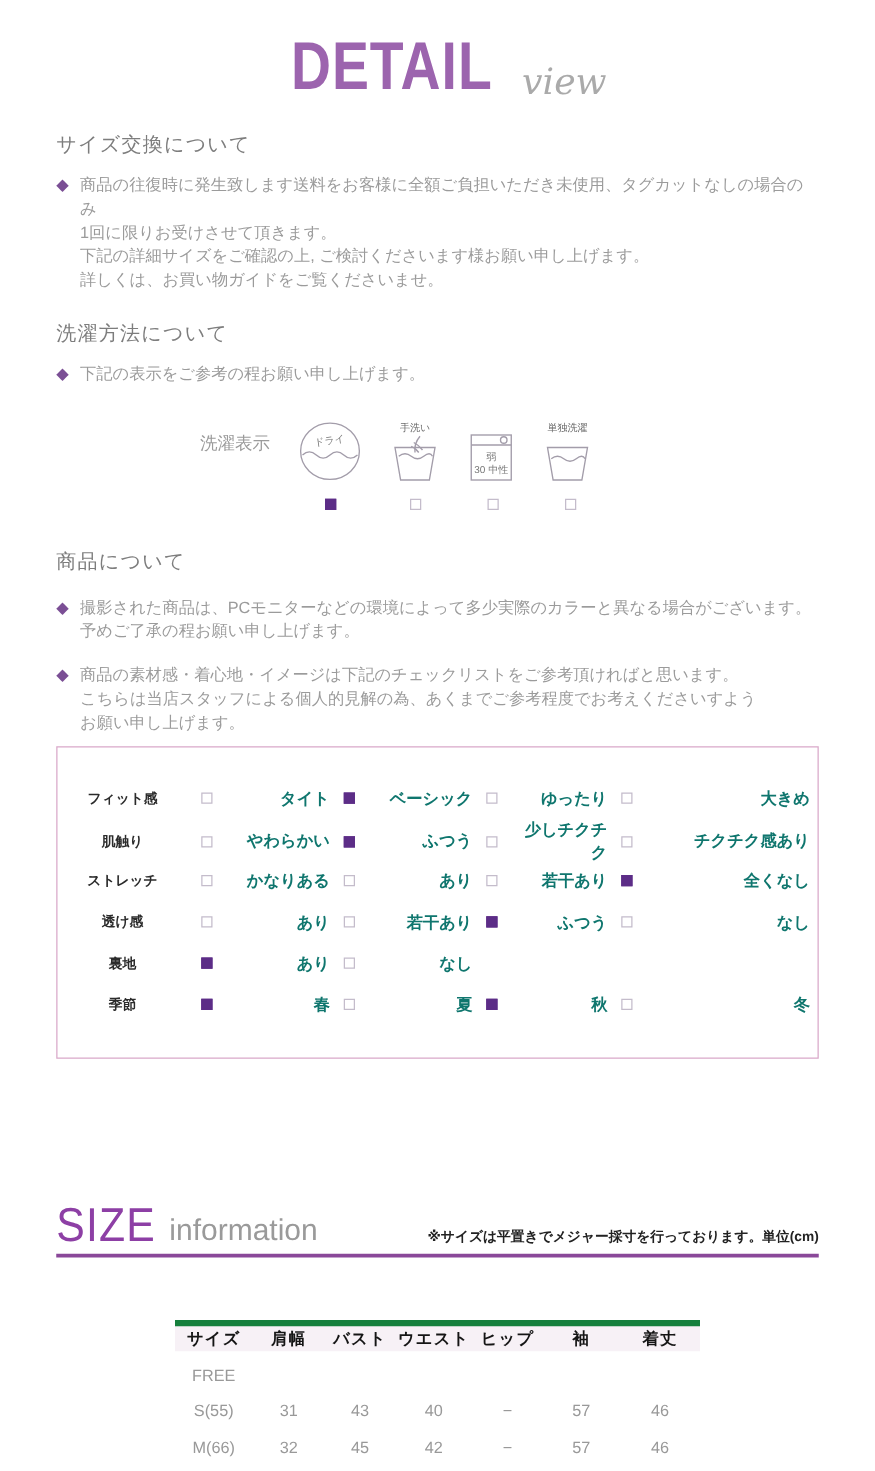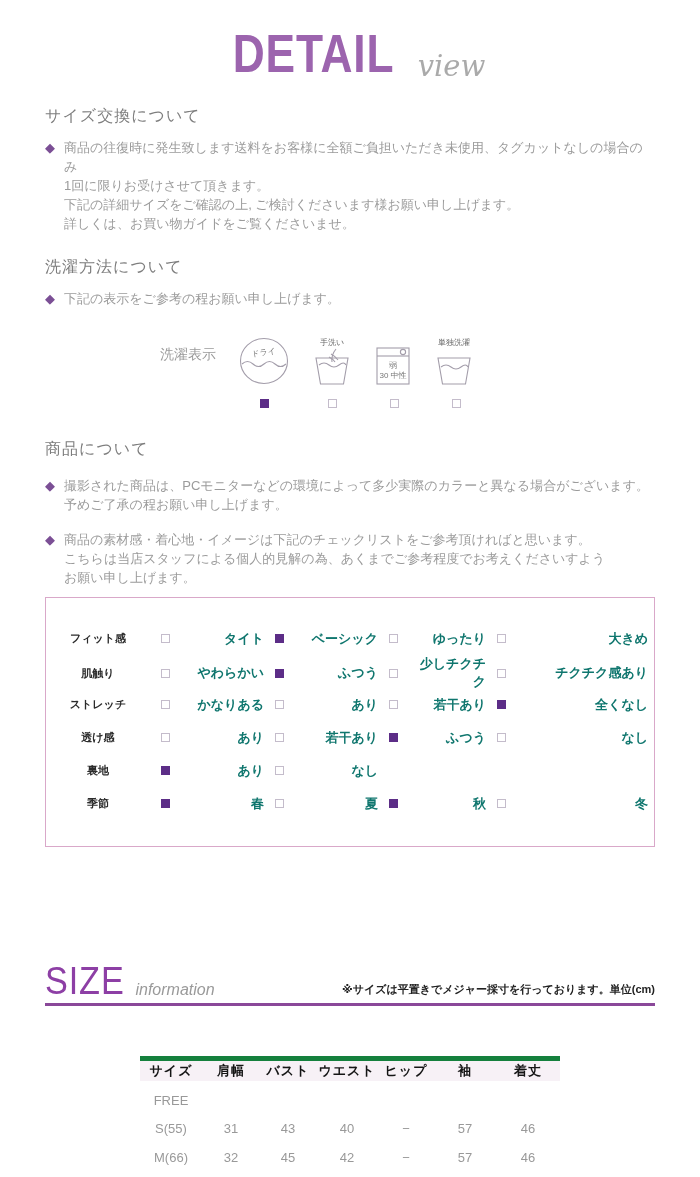--- a/index.html
+++ b/index.html
@@ -37,21 +37,21 @@
   
   .checklist { border:1px solid #d9a8c9; margin-top:10px; padding:24px 0 26px 0; }
   .cl-row { display:grid; grid-template-columns:104px 30px 84px 30px 84px 30px 78px 30px 132px; align-items:center; height:33px; }
   .cl-label { text-align:center; font-size:11px; font-weight:700; color:#2b2b2b; }
   .cl-opt { text-align:right; font-size:13px; font-weight:700; color:#0f766e; }
   .cl-row .cb { justify-self:center; }
 
   
   .size-header { display:flex; align-items:flex-end; margin-top:116px; border-bottom:3px solid #8a4899; padding-bottom:4px; }
   .size-main { font-size:38px; line-height:36px; color:#8d3fa5; letter-spacing:1px; transform:scaleX(.9); transform-origin:left bottom; }
-  .size-sub { font-size:16px; color:#9a9a9a; margin-left:2px;font-style:italic; }
+  .size-sub { font-size:24px; color:#9a9a9a; margin-left:2px; }
   .size-note { margin-left:auto; font-size:11px; font-weight:700; color:#222; padding-bottom:2px; white-space:nowrap; }
 
   
   .size-table { width:420px; margin:50px auto 0 auto; }
   .st-row { display:grid; grid-template-columns:62px 58px 56px 62px 56px 62px 64px; }
   .st-head { border-top:5px solid #15803d; background:#f7f1f6; height:25px; align-items:center; }
   .st-head span { font-size:13px; font-weight:700; color:#151515; text-align:center; letter-spacing:1px; }
   .st-body { height:29px; align-items:center; }
   .st-body.first { height:27px; margin-top:6px; }
   .st-body span { font-size:13px; color:#999; text-align:center; }

